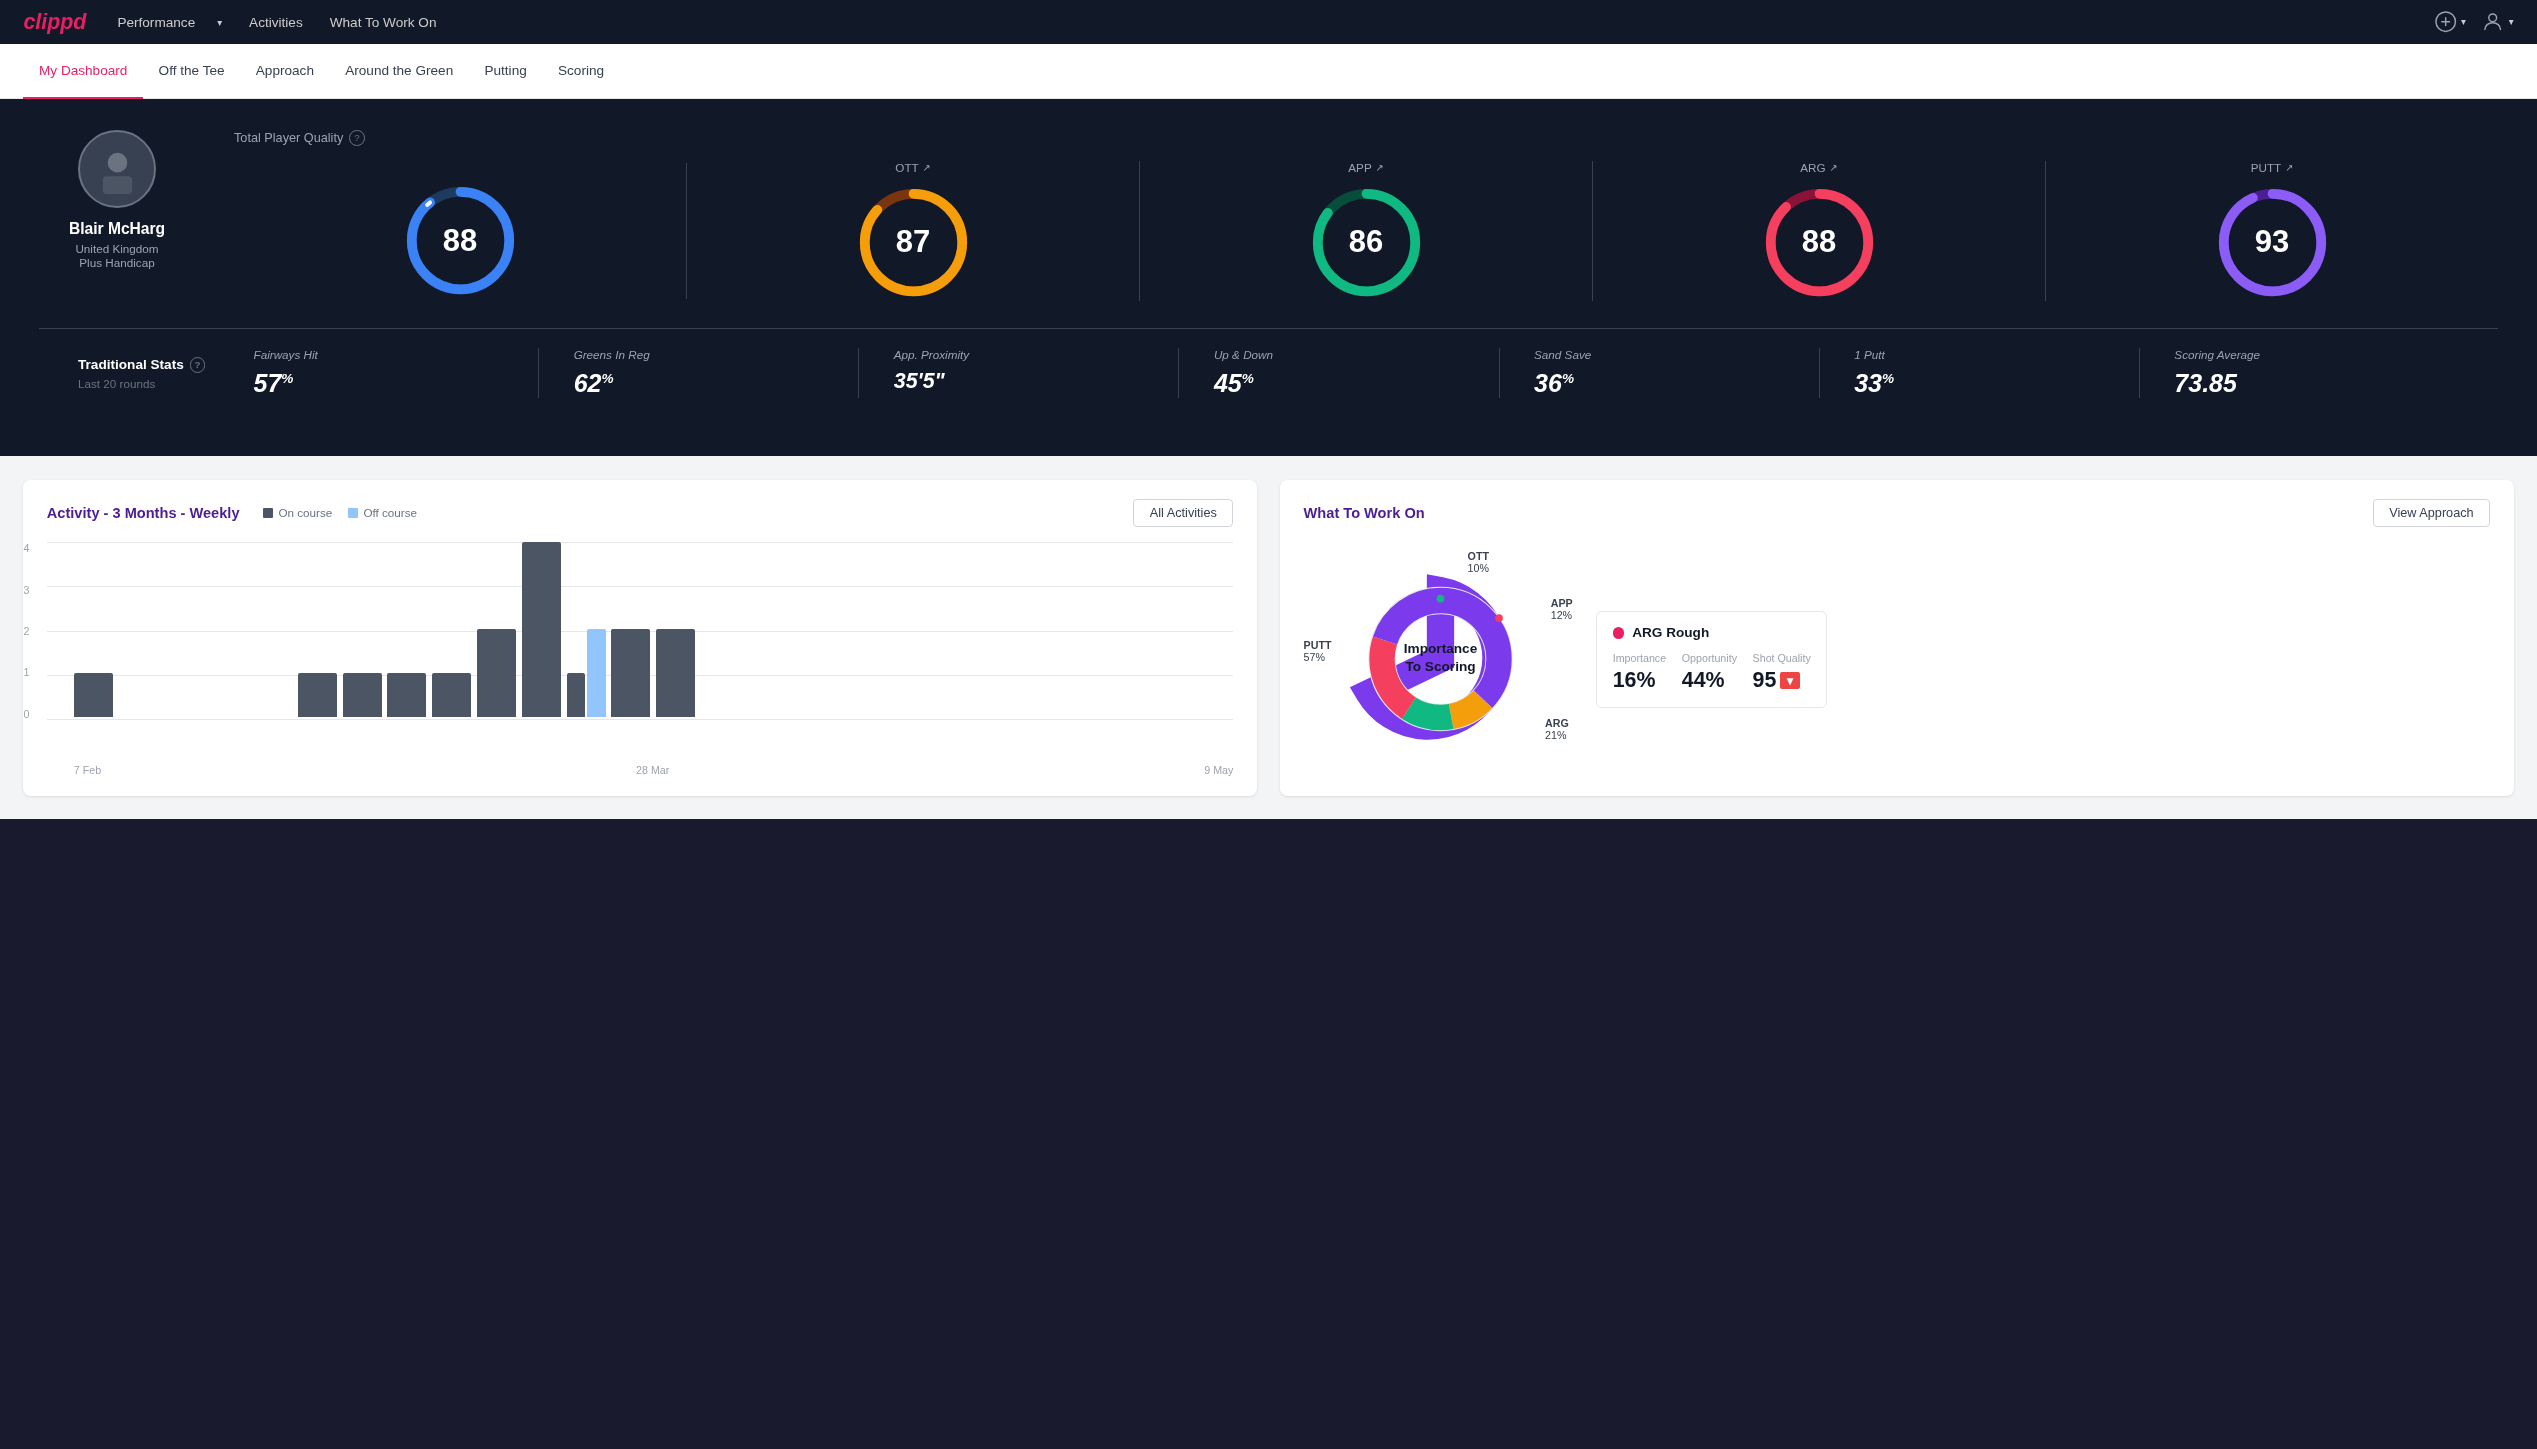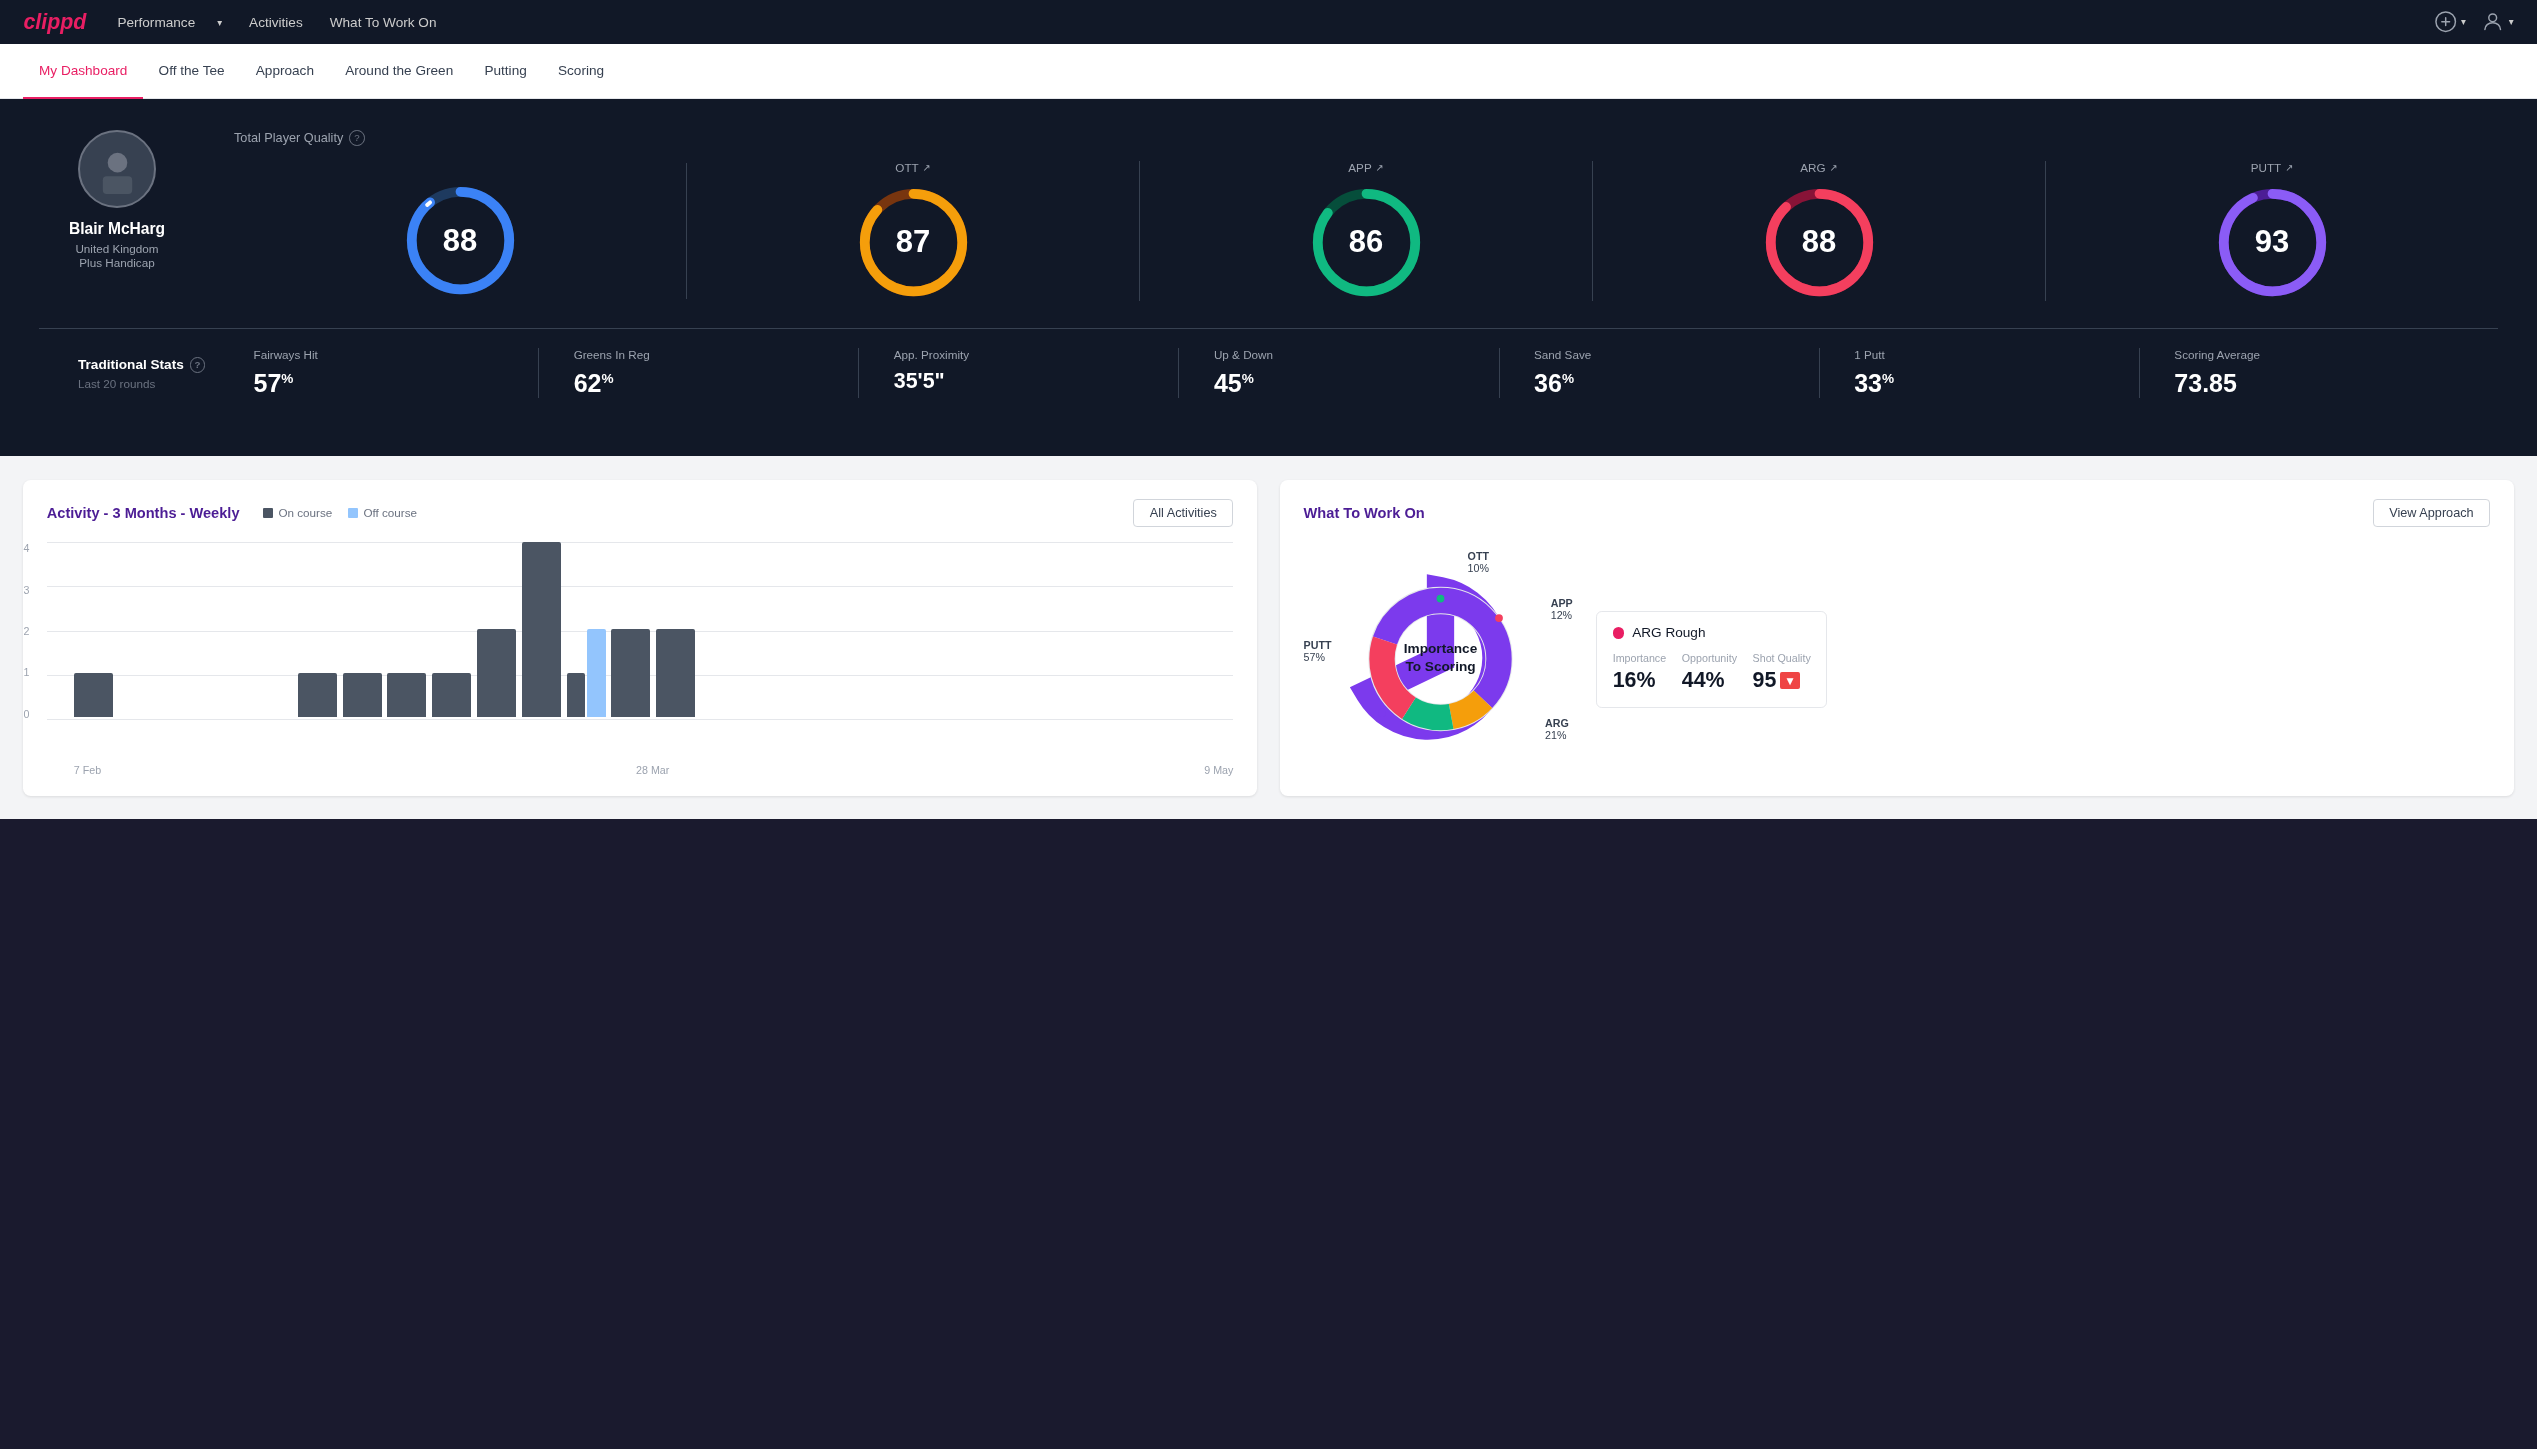--- a/index.html
+++ b/index.html
@@ -99,21 +99,21 @@
       background: #111827;
       padding: 19.5px 39px 27px;
       border-top: 1px solid #374151;
       display: flex;
       align-items: center;
       gap: 0;
     }
     .stat-label-section { min-width: 156px; }
     .stat-label-title { color: #fff; font-size: 13.6px; font-weight: 600; display: flex; align-items: center; gap: 5.8px; }
     .stat-label-sub { color: #6b7280; font-size: 11.7px; margin-top: 3.9px; }
-    .stat-items { display: flex; flex: 1; gap: 15px; }
+    .stat-items { display: flex; flex: 1; gap: 15px; font-style: italic; }
     .stat-item { flex: 1; display: flex; flex-direction: column; align-items: flex-start; padding: 0 19.5px; border-right: 1px solid #374151; }
     .stat-item:last-child { border-right: none; }
     .stat-item-label { color: #9ca3af; font-size: 11.7px; margin-bottom: 7.8px; }
     .stat-item-value { color: #fff; font-size: 25px; font-weight: 700; }
     .stat-item-value sup { font-size: 13.6px; }
 
     
     .bottom-section {
       background: #f3f4f6;
       padding: 23.4px;
@@ -182,21 +182,21 @@
     .donut-section { display: flex; align-items: center; gap: 19.5px; }
 
     
     .detail-card {
       border: 1px solid #e5e7eb; border-radius: 5.8px; padding: 13.6px 15.6px;
       min-width: 195px;
       background: #fff;
     }
     .detail-card-header { display: flex; align-items: center; gap: 7.8px; margin-bottom: 11.7px; }
     .detail-dot { width: 11.7px; height: 11.7px; border-radius: 50%; background: #e91e63; }
-    .detail-title { font-size: 13.6px; font-weight: 400; color: #111827; }
+    .detail-title { font-size: 13.6px; font-weight: 700; color: #111827; }
     .detail-metrics { display: flex; gap: 15.6px; margin-top: 7.8px; }
     .detail-metric { display: flex; flex-direction: column; }
     .detail-metric-label { font-size: 10.7px; color: #9ca3af; margin-bottom: 3.9px; }
     .detail-metric-value { font-size: 21.4px; font-weight: 700; color: #111827; display: flex; align-items: center; gap: 3.9px; }
     .down-arrow { color: #ef4444; font-size: 13.6px; }
 
     .chevron { font-size: 9.7px; }
     .info-circle { display: inline-flex; align-items: center; justify-content: center; width: 15.6px; height: 15.6px; border-radius: 50%; border: 1px solid #6b7280; font-size: 9.7px; color: #6b7280; }
   </style>
 </head>

